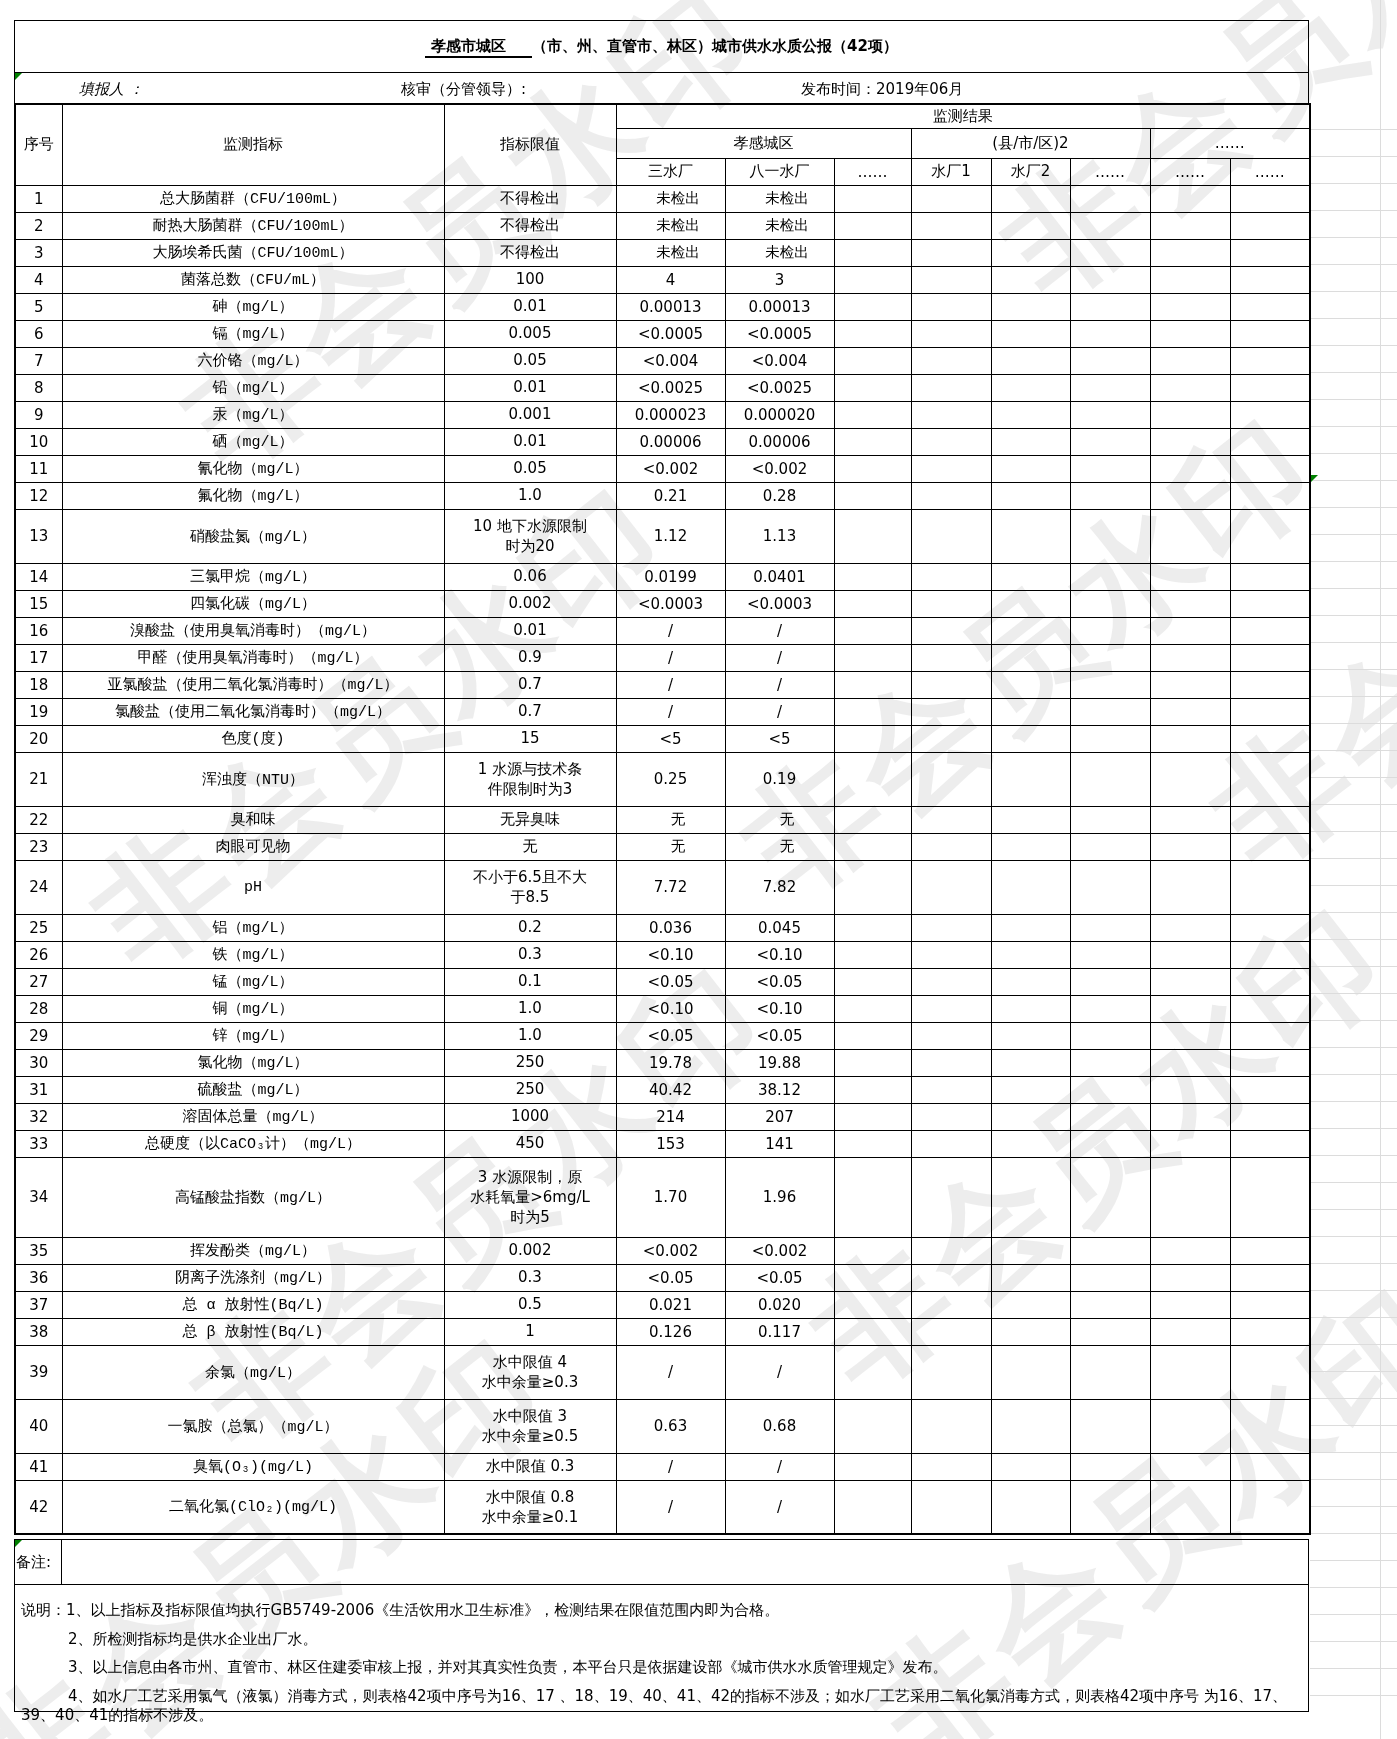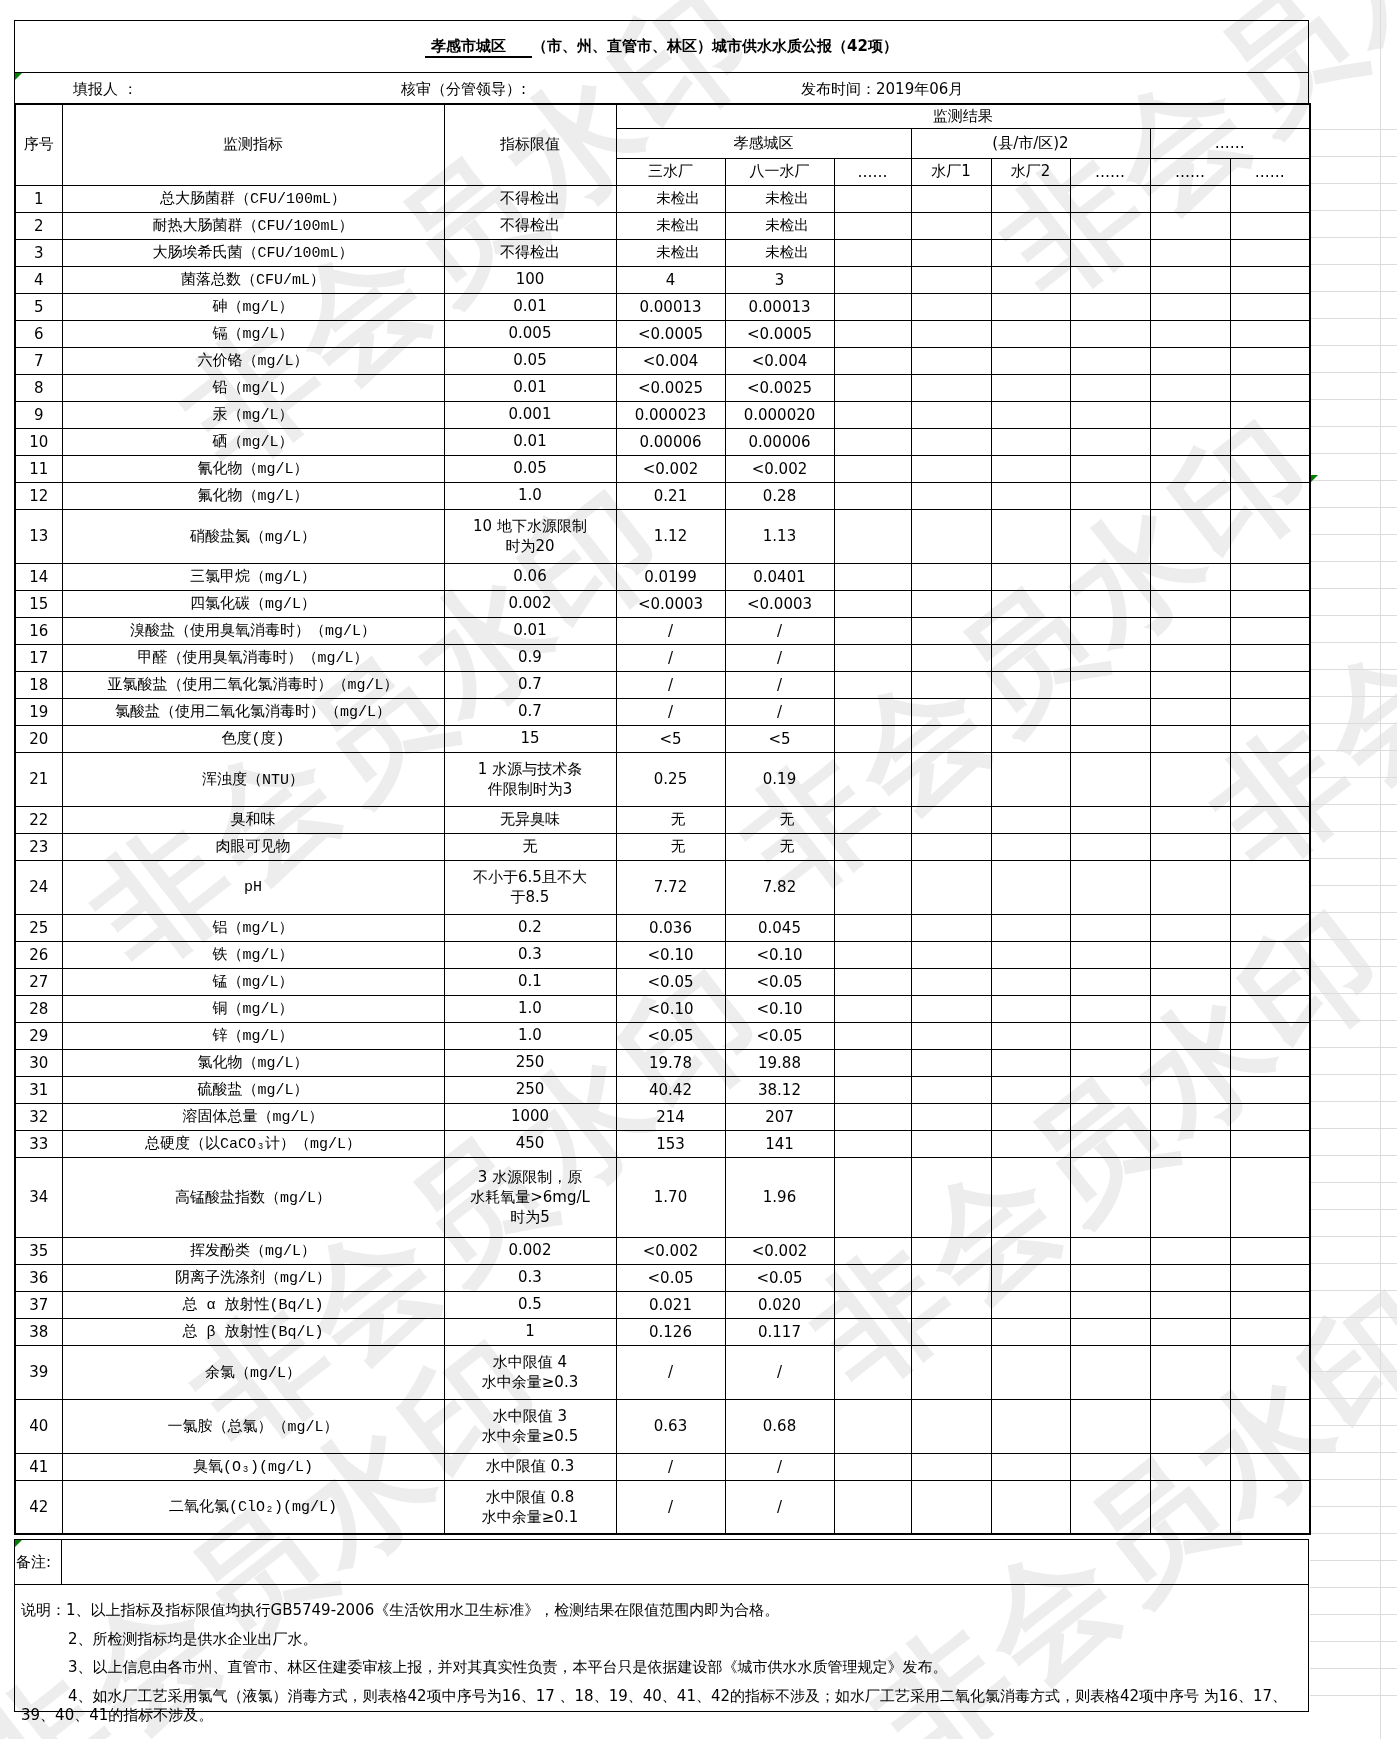--- a/index.html
+++ b/index.html
@@ -42,21 +42,21 @@
     border-bottom:2px solid #000;
     padding:0 26px 1px 6px;
   }
   
   .info-row{
     position:absolute;left:14px;top:72px;width:1295px;height:31px;
     border-top:1px solid #000;border-left:1px solid #000;border-right:1px solid #000;
     box-sizing:border-box;font-size:15px;z-index:3;
   }
   .info-row span{position:absolute;top:7px;}
-  .info-filler{left:58px;}
+  .info-filler{left:64px;font-style:italic;}
   .info-reviewer{left:386px;}
   .info-publish{left:786px;}
   
   table.main{
     position:absolute;left:14px;top:103px;width:1295px;
     border-collapse:collapse;table-layout:fixed;
     z-index:3;background:transparent;
   }
   table.main{border:2px solid #000;}
   table.main td{

